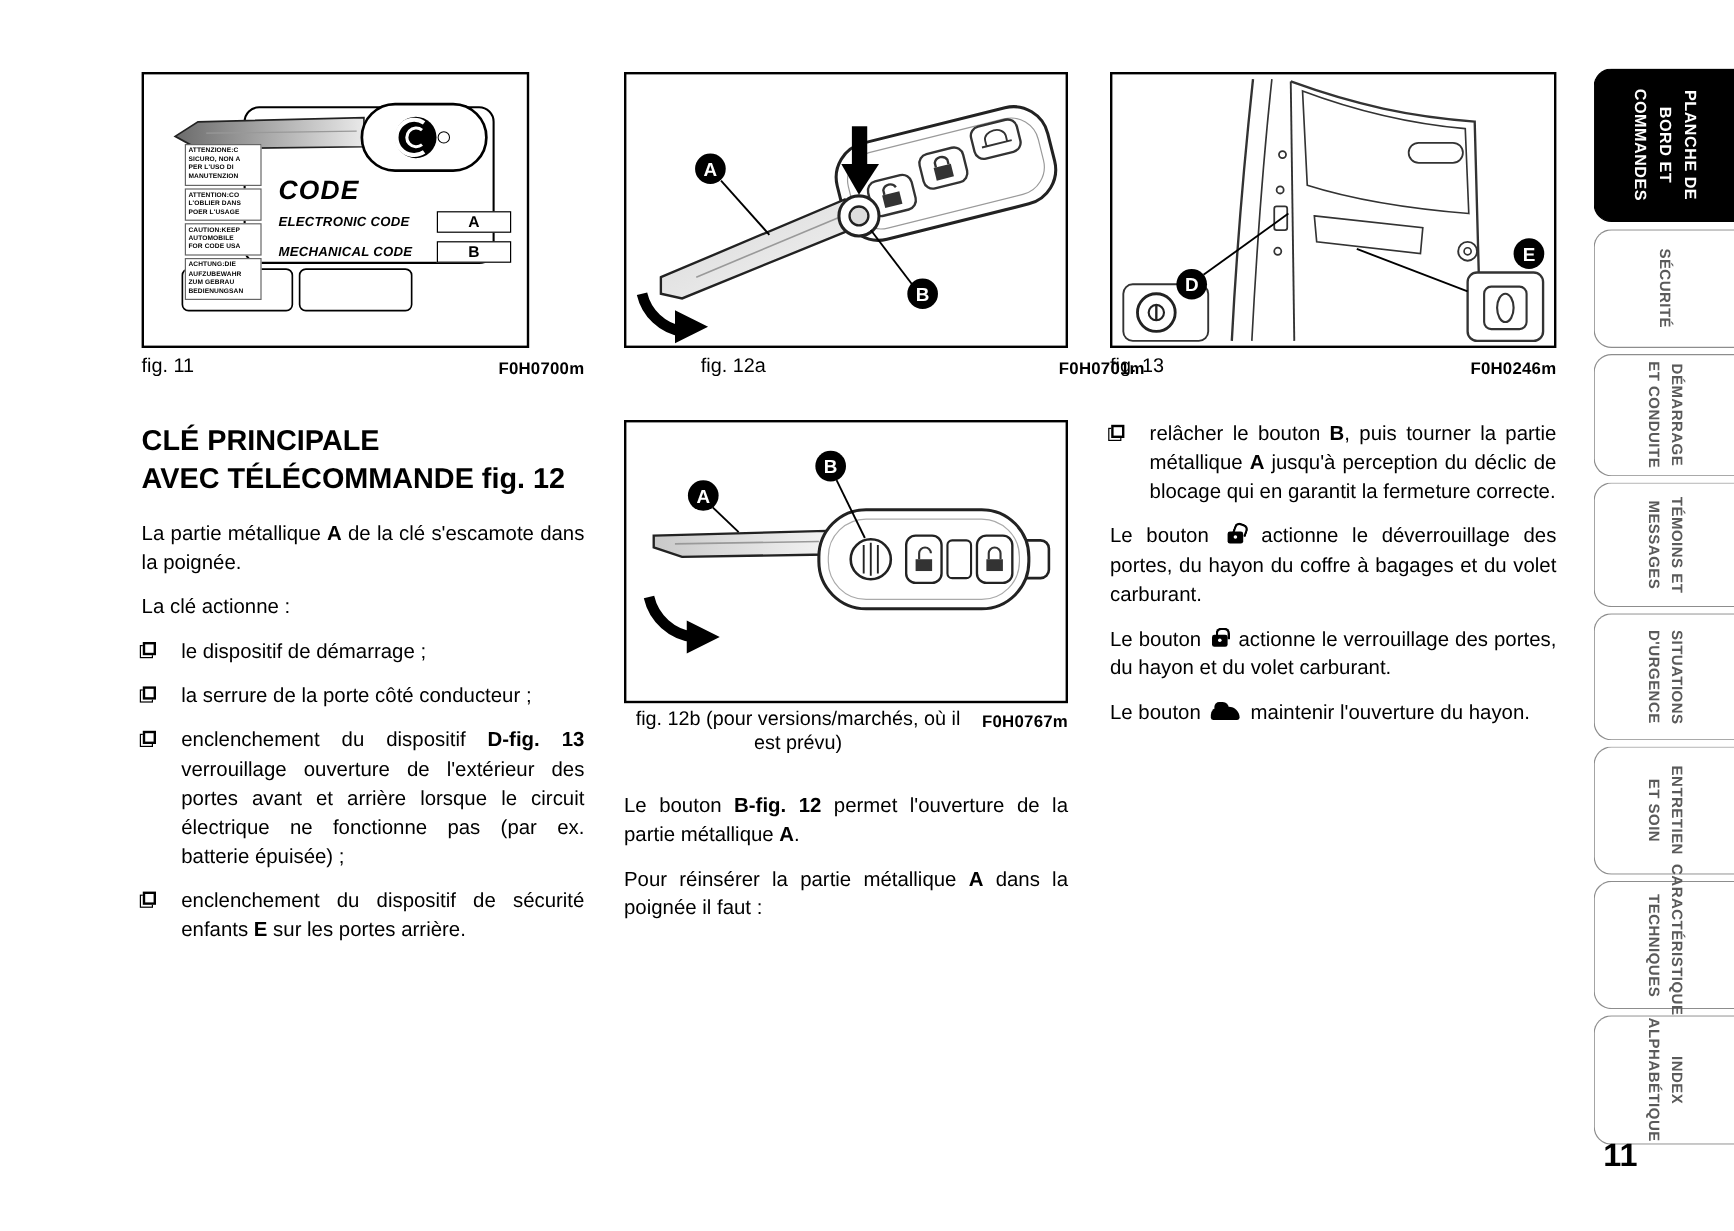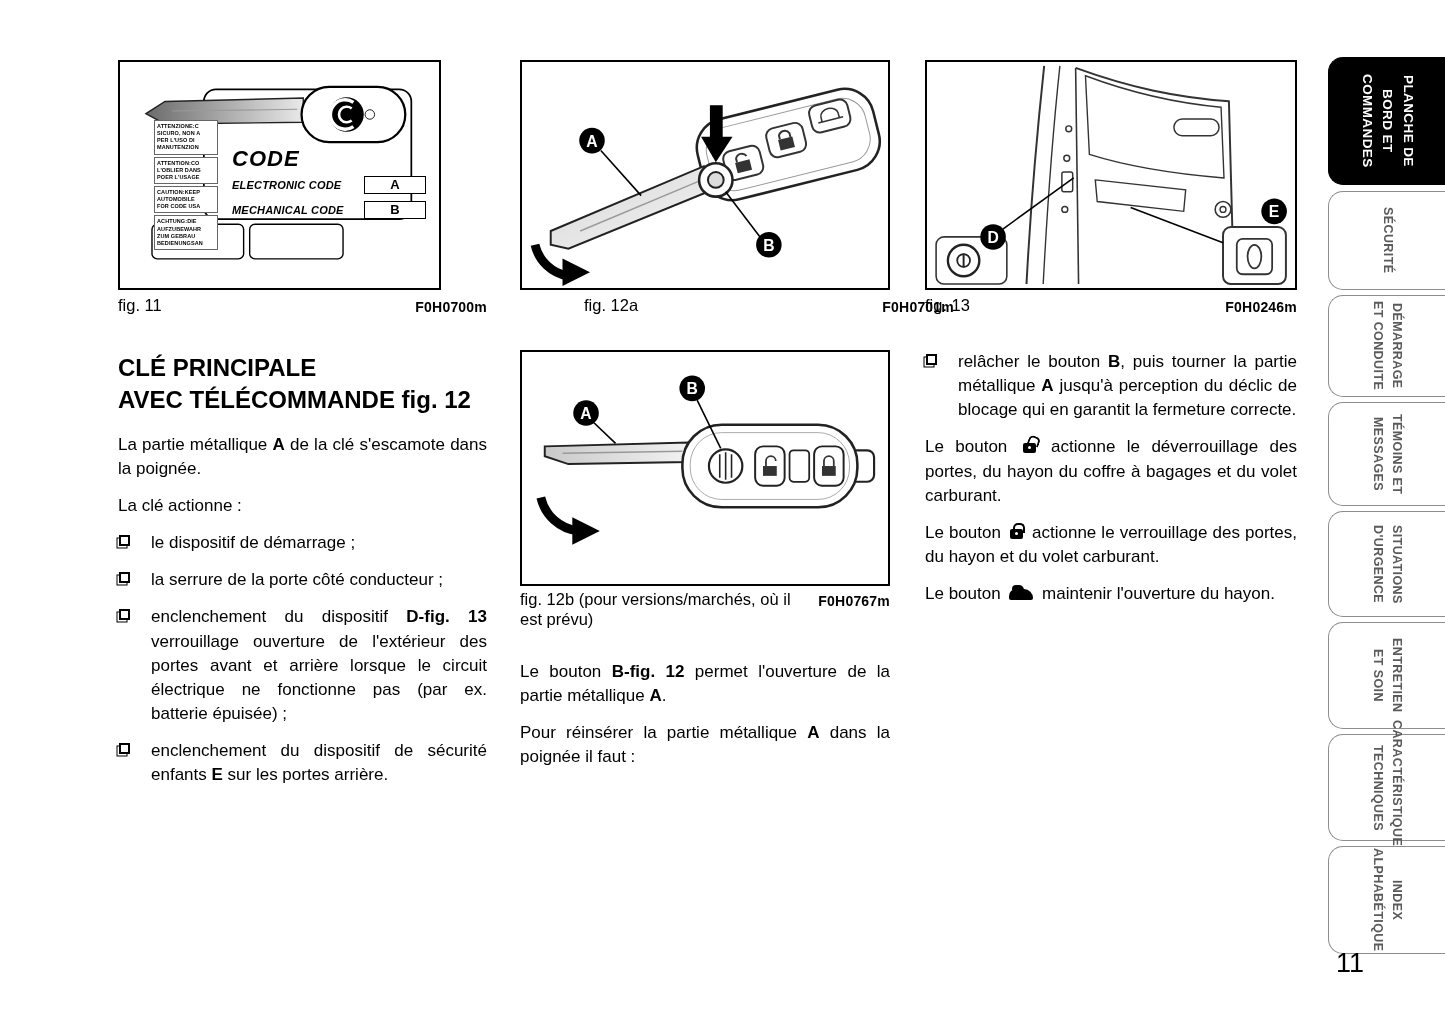--- a/index.html
+++ b/index.html
@@ -73,21 +73,21 @@
     border:1.5px solid #8d8d8d; border-right:none; border-radius:15px 0 0 15px;
     display:flex; align-items:center; justify-content:center;
   }
   .tab.active { background:#000; border-color:#000; }
   .tab-label {
     writing-mode:vertical-rl; white-space:pre-line; text-align:center;
     font-size:12.5px; font-weight:bold; line-height:1.55; letter-spacing:.4px; color:#5a5a5a;
   }
   .tab.active .tab-label { color:#fff; font-size:13.5px; }
 
-  .page-number { position:absolute; left:1336px; top:948px; font-size:27px; font-weight:normal; }
+  .page-number { position:absolute; left:1336px; top:948px; font-size:27px; font-weight:bold; }
 </style>
 </head>
 <body>
 
 <div class="page">
 
   <figure class="figbox" style="left:118px; top:60px; width:323px; height:230px;">
     <svg viewBox="0 0 369 230">
       <defs>
         <linearGradient id="g11" x1="0" y1="0" x2="1" y2="0">
@@ -266,21 +266,21 @@
 
       <line x1="72" y1="72" x2="94" y2="93" stroke="#000" stroke-width="1.6"></line>
       <line x1="177" y1="49" x2="201" y2="98" stroke="#000" stroke-width="1.6"></line>
 
       <circle cx="64" cy="62" r="13" fill="#000"></circle>
       <text x="64" y="68" text-anchor="middle" font-family="Liberation Sans, sans-serif" font-size="16" font-weight="bold" fill="#fff">A</text>
       <circle cx="172" cy="37" r="13" fill="#000"></circle>
       <text x="172" y="43" text-anchor="middle" font-family="Liberation Sans, sans-serif" font-size="16" font-weight="bold" fill="#fff">B</text>
     </svg>
   </figure>
-  <div class="figcap" style="left:520px; top:590px; width:370px;">
+  <div class="figcap" style="left:520px; top:590px; width:370px;text-align:center;">
     <span class="cap" style="max-width:290px;">fig. 12b (pour versions/marchés, où il est prévu)</span>
     <span class="refcode">F0H0767m</span>
   </div>
 
   <div class="col" style="left:118px; top:352px; width:369px;">
     <h2 class="heading">CLÉ PRINCIPALE
 AVEC TÉLÉCOMMANDE fig. 12</h2>
     <p class="para"><span>La partie métallique </span><b>A</b><span> de la clé s'escamote dans la poignée.</span></p>
     <p class="para"><span>La clé actionne :</span></p>
     <ul class="bullets">

